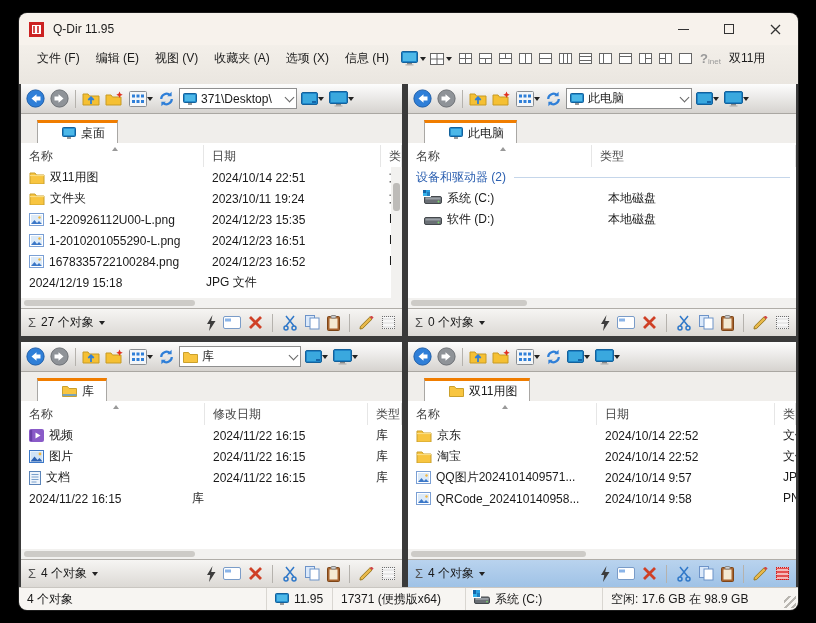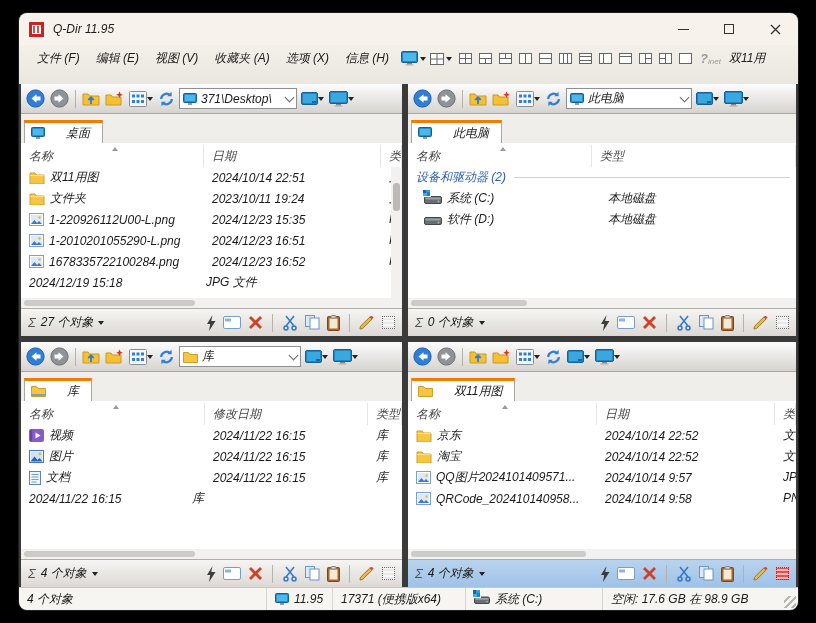--- a/index.html
+++ b/index.html
@@ -1,18 +1,18 @@
 <!DOCTYPE html>
 <html><head>
 <meta charset="utf-8">
 <style>
   html,body{margin:0;padding:0;background:#000;width:816px;height:623px;overflow:hidden;
     font-family:"Liberation Sans","DejaVu Sans",sans-serif;font-size:12px;color:#1a1a1a;}
   .window{position:absolute;left:19px;top:13px;width:779px;height:597px;border-radius:8px;
-    overflow:hidden;background:#3a3a3a;display:flex;flex-direction:column;box-shadow:0 0 0 1px #1c1c1c;font-style:italic;}
+    overflow:hidden;background:#3a3a3a;display:flex;flex-direction:column;box-shadow:0 0 0 1px #1c1c1c;}
   
   .titlebar{height:32px;background:#f7f2ec;display:flex;align-items:center;flex:0 0 auto;}
   .app-icon{width:15px;height:15px;margin:0 9px 0 10px;background:#fff;border:3px solid #c22;box-sizing:border-box;position:relative;}
   .app-icon::after{content:"";position:absolute;inset:1px;background:
      repeating-linear-gradient(90deg,#c22 0 2px,#fff 2px 4px);opacity:.8;}
   .title-text{font-size:12px;color:#1b1b1b;}
   .win-controls{margin-left:auto;display:flex;height:100%;}
   .wc{width:46px;display:flex;align-items:center;justify-content:center;}
   .wc-min i{display:block;width:11px;height:0;border-top:1px solid #333;}
   .wc-max i{display:block;width:10px;height:10px;border:1.2px solid #333;box-sizing:border-box;}
@@ -38,21 +38,21 @@
   .vsep{width:1px;height:18px;background:#b5b2ad;margin:0 2px;}
   .addr{height:21px;background:#fff;border:1px solid #8f8f8f;display:flex;align-items:center;
     padding:0 3px;gap:4px;width:118px;box-sizing:border-box;overflow:hidden;white-space:nowrap;}
   .addr .chev{width:6px;height:6px;border-right:1.4px solid #666;border-bottom:1.4px solid #666;
     transform:rotate(45deg);margin-left:auto;margin-top:-3px;flex:0 0 auto;}
   .addr-text{overflow:hidden;}
   
   .tabbar{height:29px;flex:0 0 auto;background:#f0eeeb;display:flex;align-items:flex-end;
     border-bottom:2px solid #fff;}
   .tab{height:23px;background:#fff;border:1px solid #a9a7a4;border-bottom:none;border-top:3px solid #f07d00;
-    display:flex;align-items:center;gap:21px;padding:0 12px 0 6px;margin-left:3px;box-sizing:border-box;}
+    display:flex;align-items:center;gap:5px;padding:0 12px 0 24px;margin-left:16px;box-sizing:border-box;}
   
   .list{flex:1;position:relative;background:#fff;display:flex;flex-direction:column;min-height:0;overflow:hidden;}
   .lhead{display:flex;height:22px;flex:0 0 auto;color:#444;}
   .hcol{display:flex;align-items:center;padding:0 8px;border-right:1px solid #e6e6e6;box-sizing:border-box;position:relative;overflow:hidden;white-space:nowrap;}
   .sort{position:absolute;top:2px;left:50%;width:0;height:0;border-left:3.5px solid transparent;border-right:3.5px solid transparent;border-bottom:4px solid #999;}
   .rows{flex:1;min-height:0;overflow:hidden;}
   .row{display:flex;height:21px;align-items:center;}
   .cell{display:flex;align-items:center;gap:5px;padding:0 4px 0 8px;box-sizing:border-box;overflow:hidden;white-space:nowrap;flex:0 0 auto;}
   .p0 .c-name{width:183px;} .p0 .c-date{width:177px;} .p0 .c-type{flex:1 1 0;min-width:0;}
   .p1 .c-name{width:184px;} .p1 .c-type{flex:1 1 0;min-width:0;}

